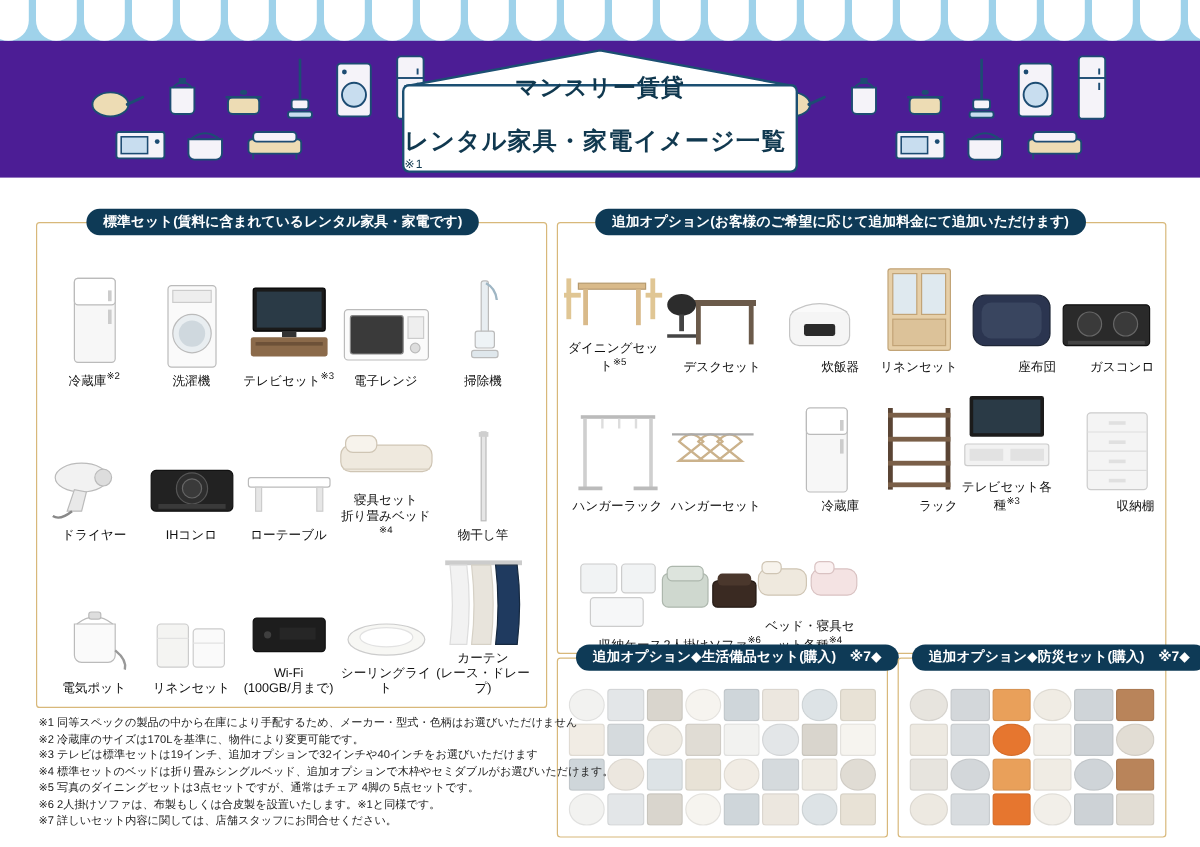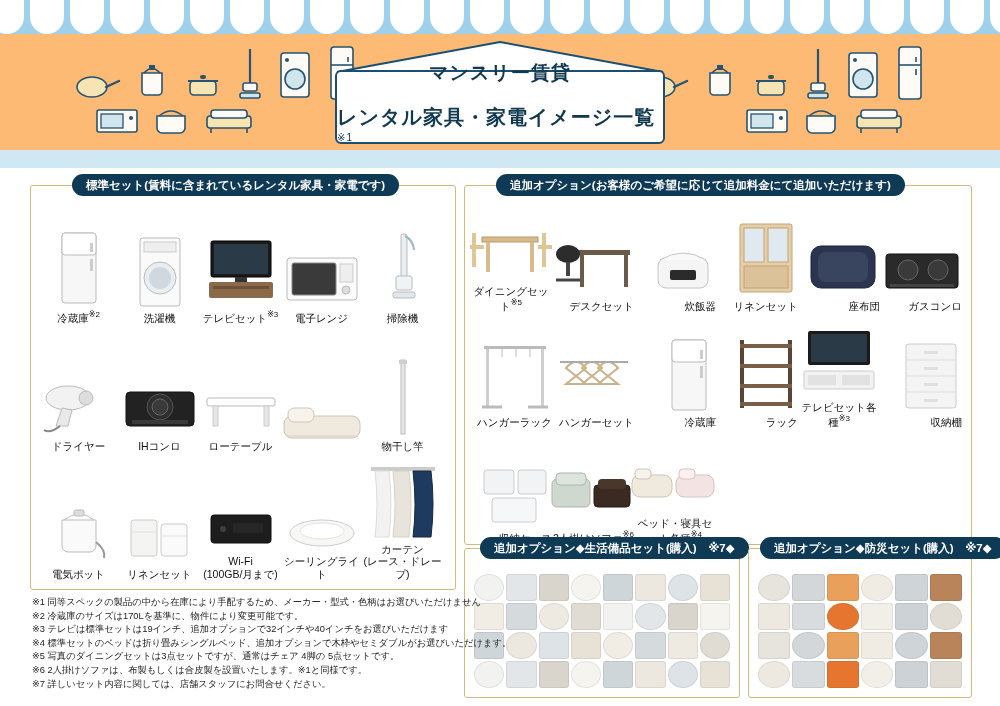--- a/index.html
+++ b/index.html
@@ -6,22 +6,22 @@
   body{
     width:1000px;height:706px;
     font-family:"Liberation Sans","DejaVu Sans",sans-serif;
     background:#ffffff;
     position:relative;
     overflow:hidden;
     color:#1a1a1a;
   }
   
   .header{
-    position:absolute;left:0;top:0;width:1000px;height:168px;
-    background:#fdba74;
+    position:absolute;left:0;top:0;width:1000px;height:148px;
+    background:#4c1d95;
     overflow:hidden;
   }
   .scallop{
     position:absolute;left:0;top:0;width:1000px;height:34px;
     background:#9fd2ea;
   }
   .scallop .notch{
     position:absolute;top:0;width:34px;height:34px;background:#ffffff;
     border-bottom-left-radius:17px;border-bottom-right-radius:17px;
   }
@@ -319,20 +319,22 @@
       <div class="cap">ローテーブル</div>
     </div>
     <div class="item">
       <div class="art" style="height: 80px;">
         <svg width="84" height="56" viewBox="0 0 84 56">
           <rect x="4" y="20" width="76" height="22" rx="8" fill="#efe9de" stroke="#cfc5b4"></rect>
           <rect x="8" y="12" width="26" height="14" rx="6" fill="#f7f3ec" stroke="#cfc5b4"></rect>
           <path d="M6 40 h72" stroke="#d8cfc0"></path>
         </svg>
       </div>
+      <div class="cap">寝具セット
+折り畳みベッド<sup>※4</sup></div>
     </div>
     <div class="item">
       <div class="art" style="height: 80px;">
         <svg width="30" height="78" viewBox="0 0 30 78">
           <rect x="13" y="2" width="4" height="74" fill="#e6e6e6" stroke="#bbb"></rect>
           <rect x="11" y="2" width="8" height="4" fill="#cfcfcf"></rect>
         </svg>
       </div>
       <div class="cap">物干し竿</div>
     </div>

